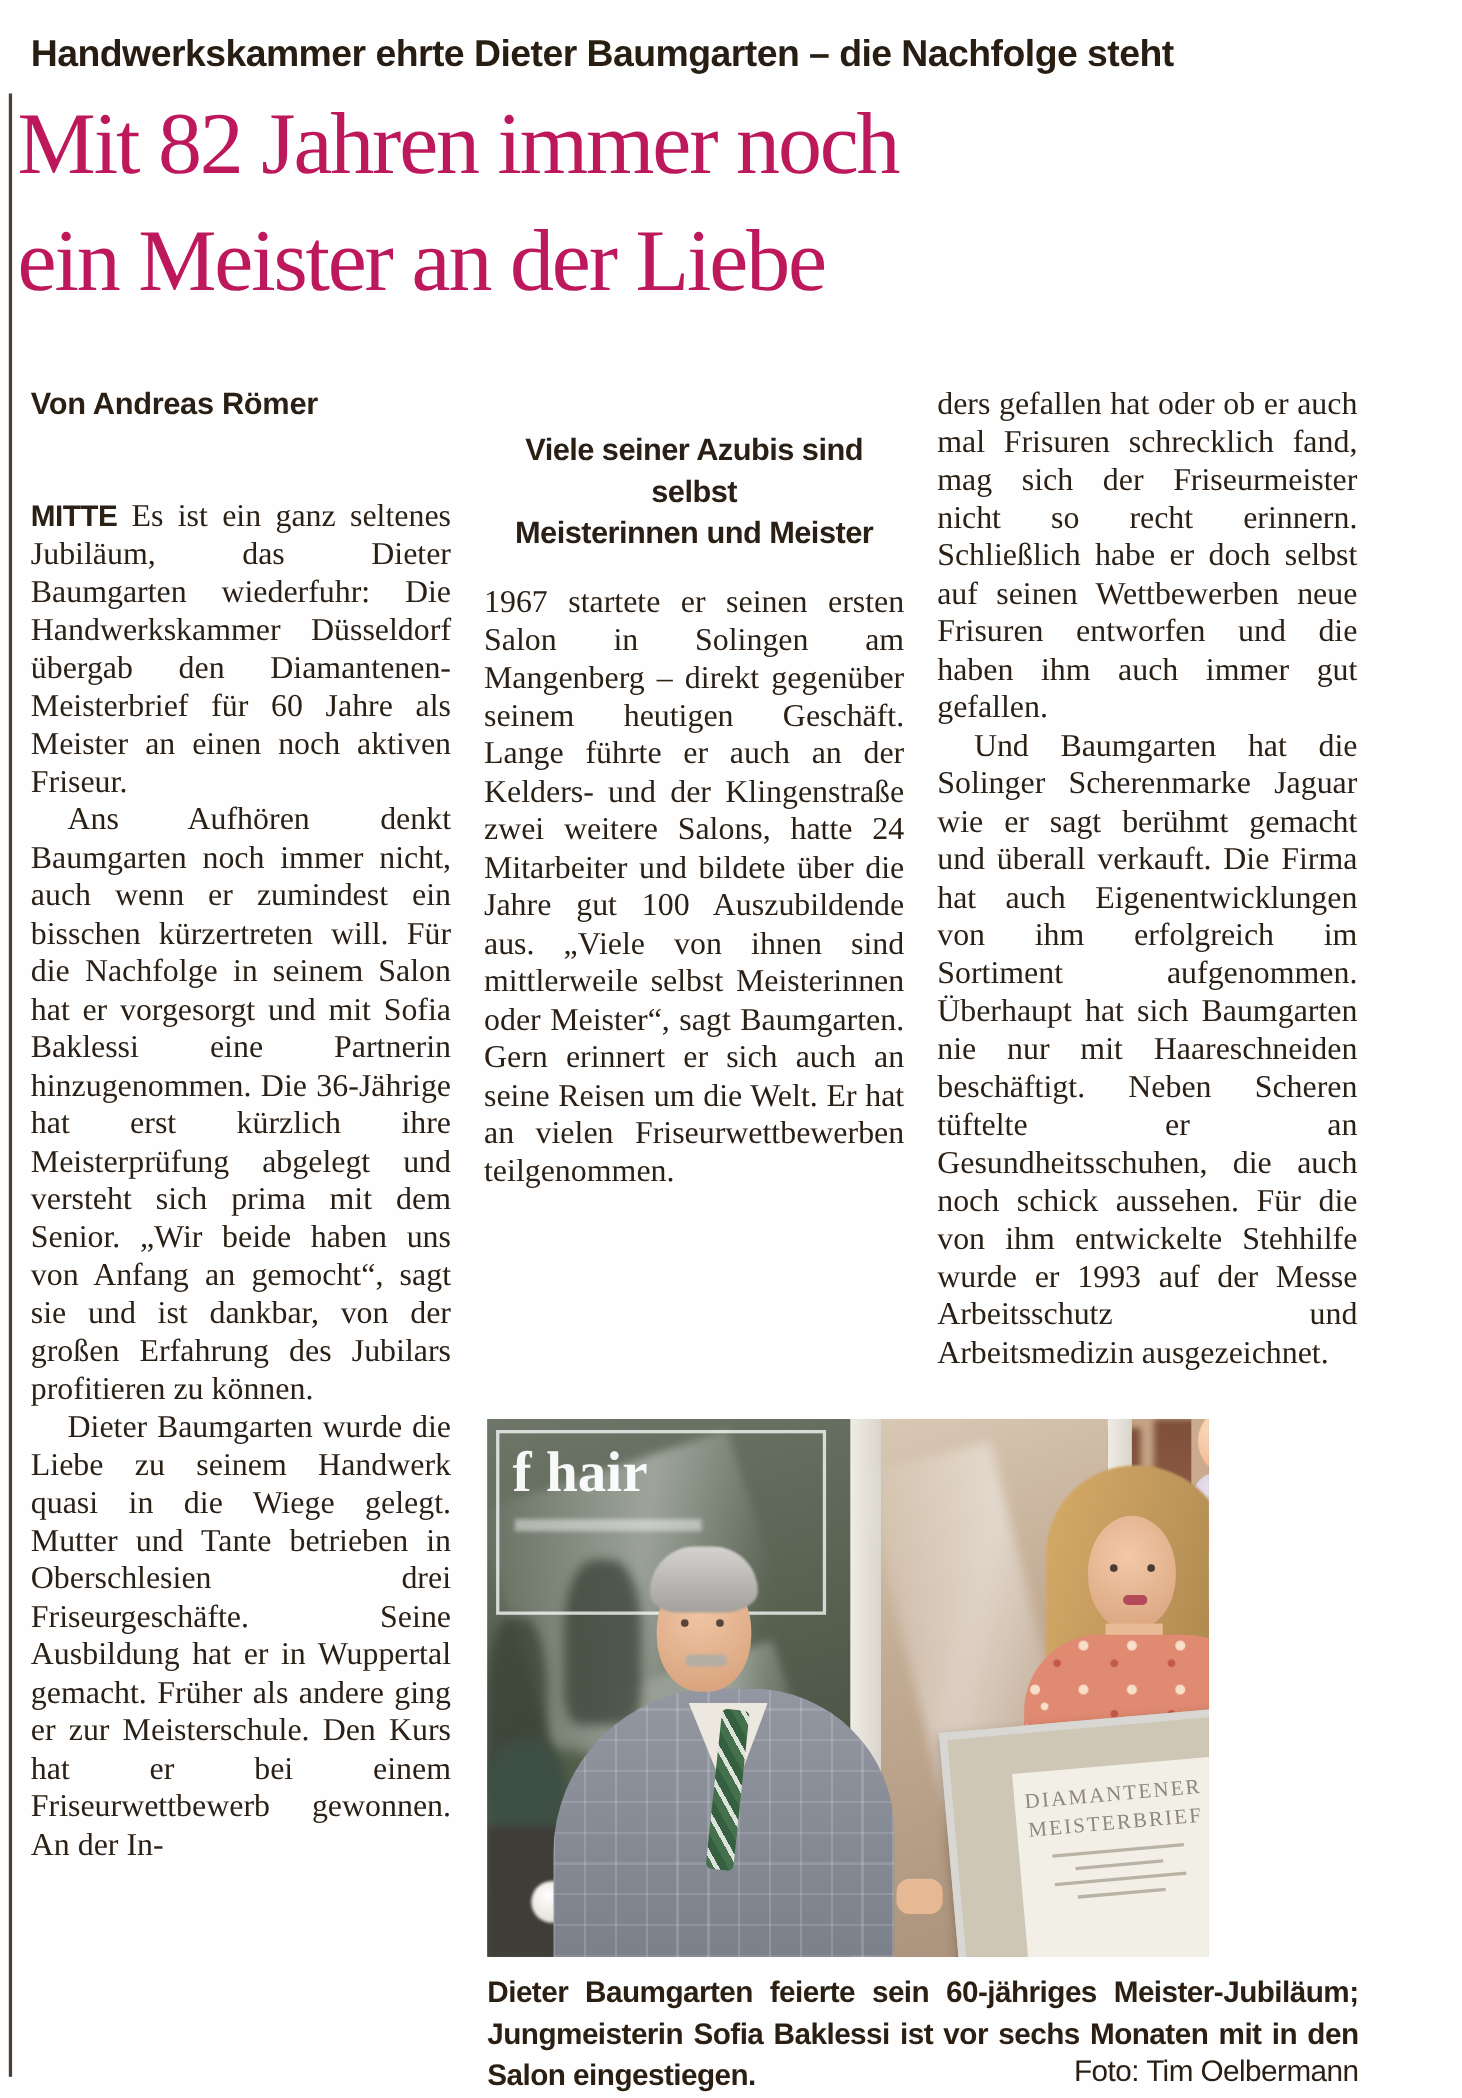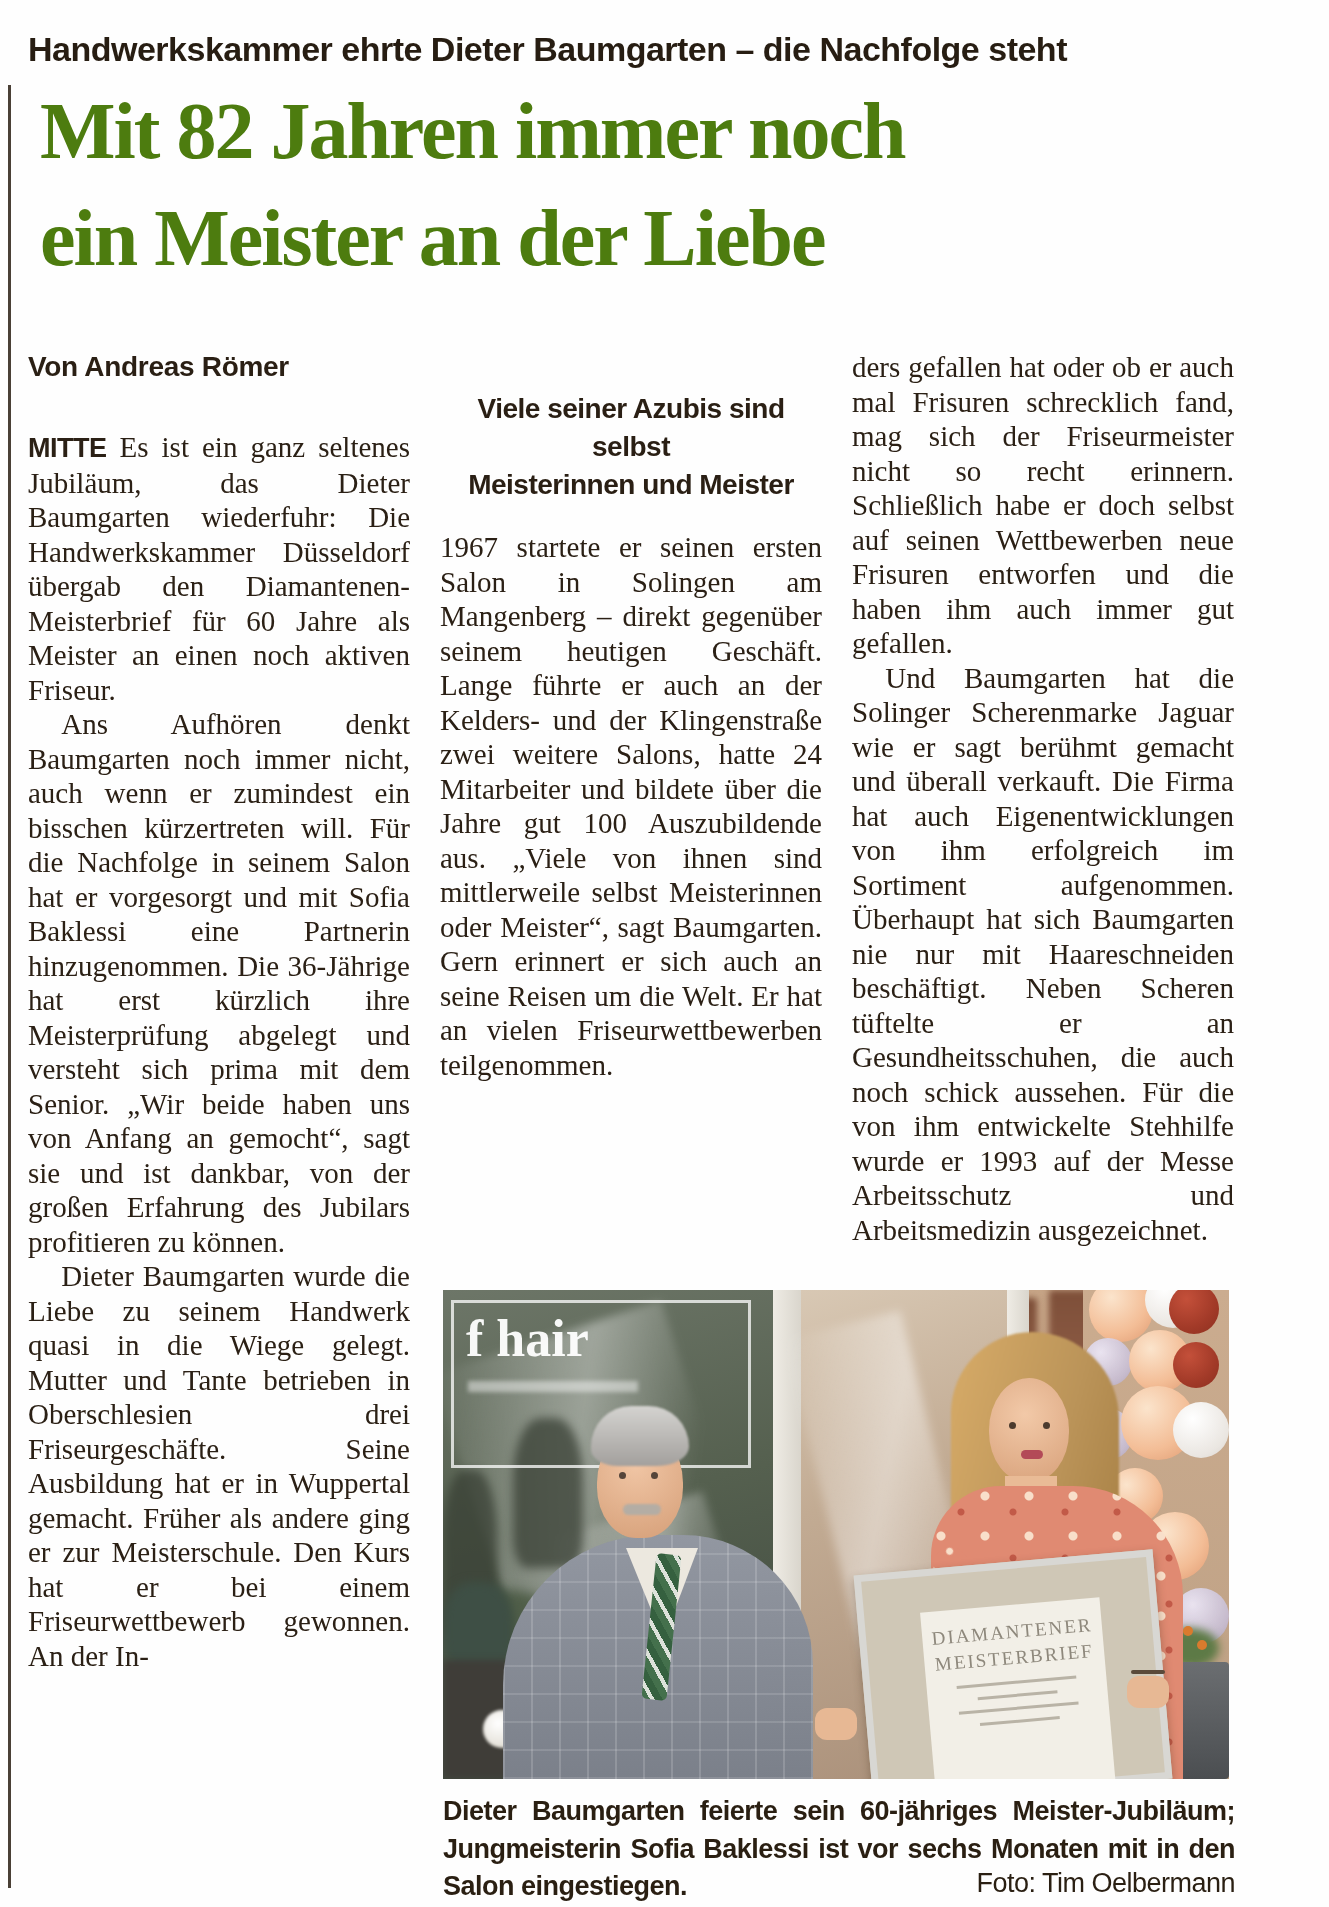--- a/index.html
+++ b/index.html
@@ -6,40 +6,40 @@
   html,body { width:1329px; height:1907px; background:#fefefe; overflow:hidden; }
   body { font-family:"Liberation Serif","DejaVu Serif",serif; color:#2b2015; position:relative; }
 
   .sans { font-family:"Liberation Sans","DejaVu Sans",sans-serif; }
 
   .left-rule { position:absolute; left:8px; top:85px; width:3px; height:1803px; background:#4a4036; }
 
   .kicker { position:absolute; left:28px; top:28px; width:1210px;
             font-weight:bold; font-size:34px; line-height:42px; letter-spacing:-0.5px; color:#271d12; }
 
-  .headline { position:absolute; left:40px; top:78px; width:1210px;
-              font-weight:bold; font-size:80px; line-height:107px; letter-spacing:-2px; color:#4d7c0f; }
+  .headline { position:absolute; left:16px; top:78px; width:1210px;
+              font-weight:normal; font-size:80px; line-height:107px; letter-spacing:-2px; color:#be185d; }
   .headline span { display:block; }
 
   .columns { position:absolute; left:28px; top:350px; width:1206px; display:flex; gap:30px; }
   .col { flex:1 1 0; font-size:29px; line-height:34.5px; text-align:justify; }
   .col p { text-align:justify; }
   .col p + p { text-indent:1.15em; }
 
   .byline { font-weight:bold; font-size:28px; line-height:34px; letter-spacing:-0.3px;
-            margin-bottom:46px; color:#2a1f14; text-align:left; }
+            margin-bottom:68px; color:#2a1f14; text-align:left; }
   .lead-in { font-weight:bold; font-family:"Liberation Sans","DejaVu Sans",sans-serif;
              font-size:27px; letter-spacing:-0.5px; }
 
   .subhead { font-weight:bold; font-size:28px; line-height:38px; letter-spacing:-0.5px;
              margin:40px 0 26px 0; color:#2a1f14; text-align:center; }
   .subhead span { display:block; }
 
   
-  .photo { position:absolute; left:443px; top:1290px; width:786px; height:489px;
+  .photo { position:absolute; left:443px; top:1290px; width:656px; height:489px;
            overflow:hidden; background:#0f766e; }
   .ph { position:absolute; }
 
   .building { left:0; top:0; width:786px; height:489px;
               background:linear-gradient(#c6a486,#b29075); }
   .bwin { background:linear-gradient(#7e4f39,#93614a); filter:blur(3px); border-radius:3px; }
   .bw1 { left:380px; top:0; width:90px; height:140px; }
   .bw2 { left:486px; top:8px; width:108px; height:152px; }
   .bw3 { left:606px; top:0; width:58px; height:118px; }
 

